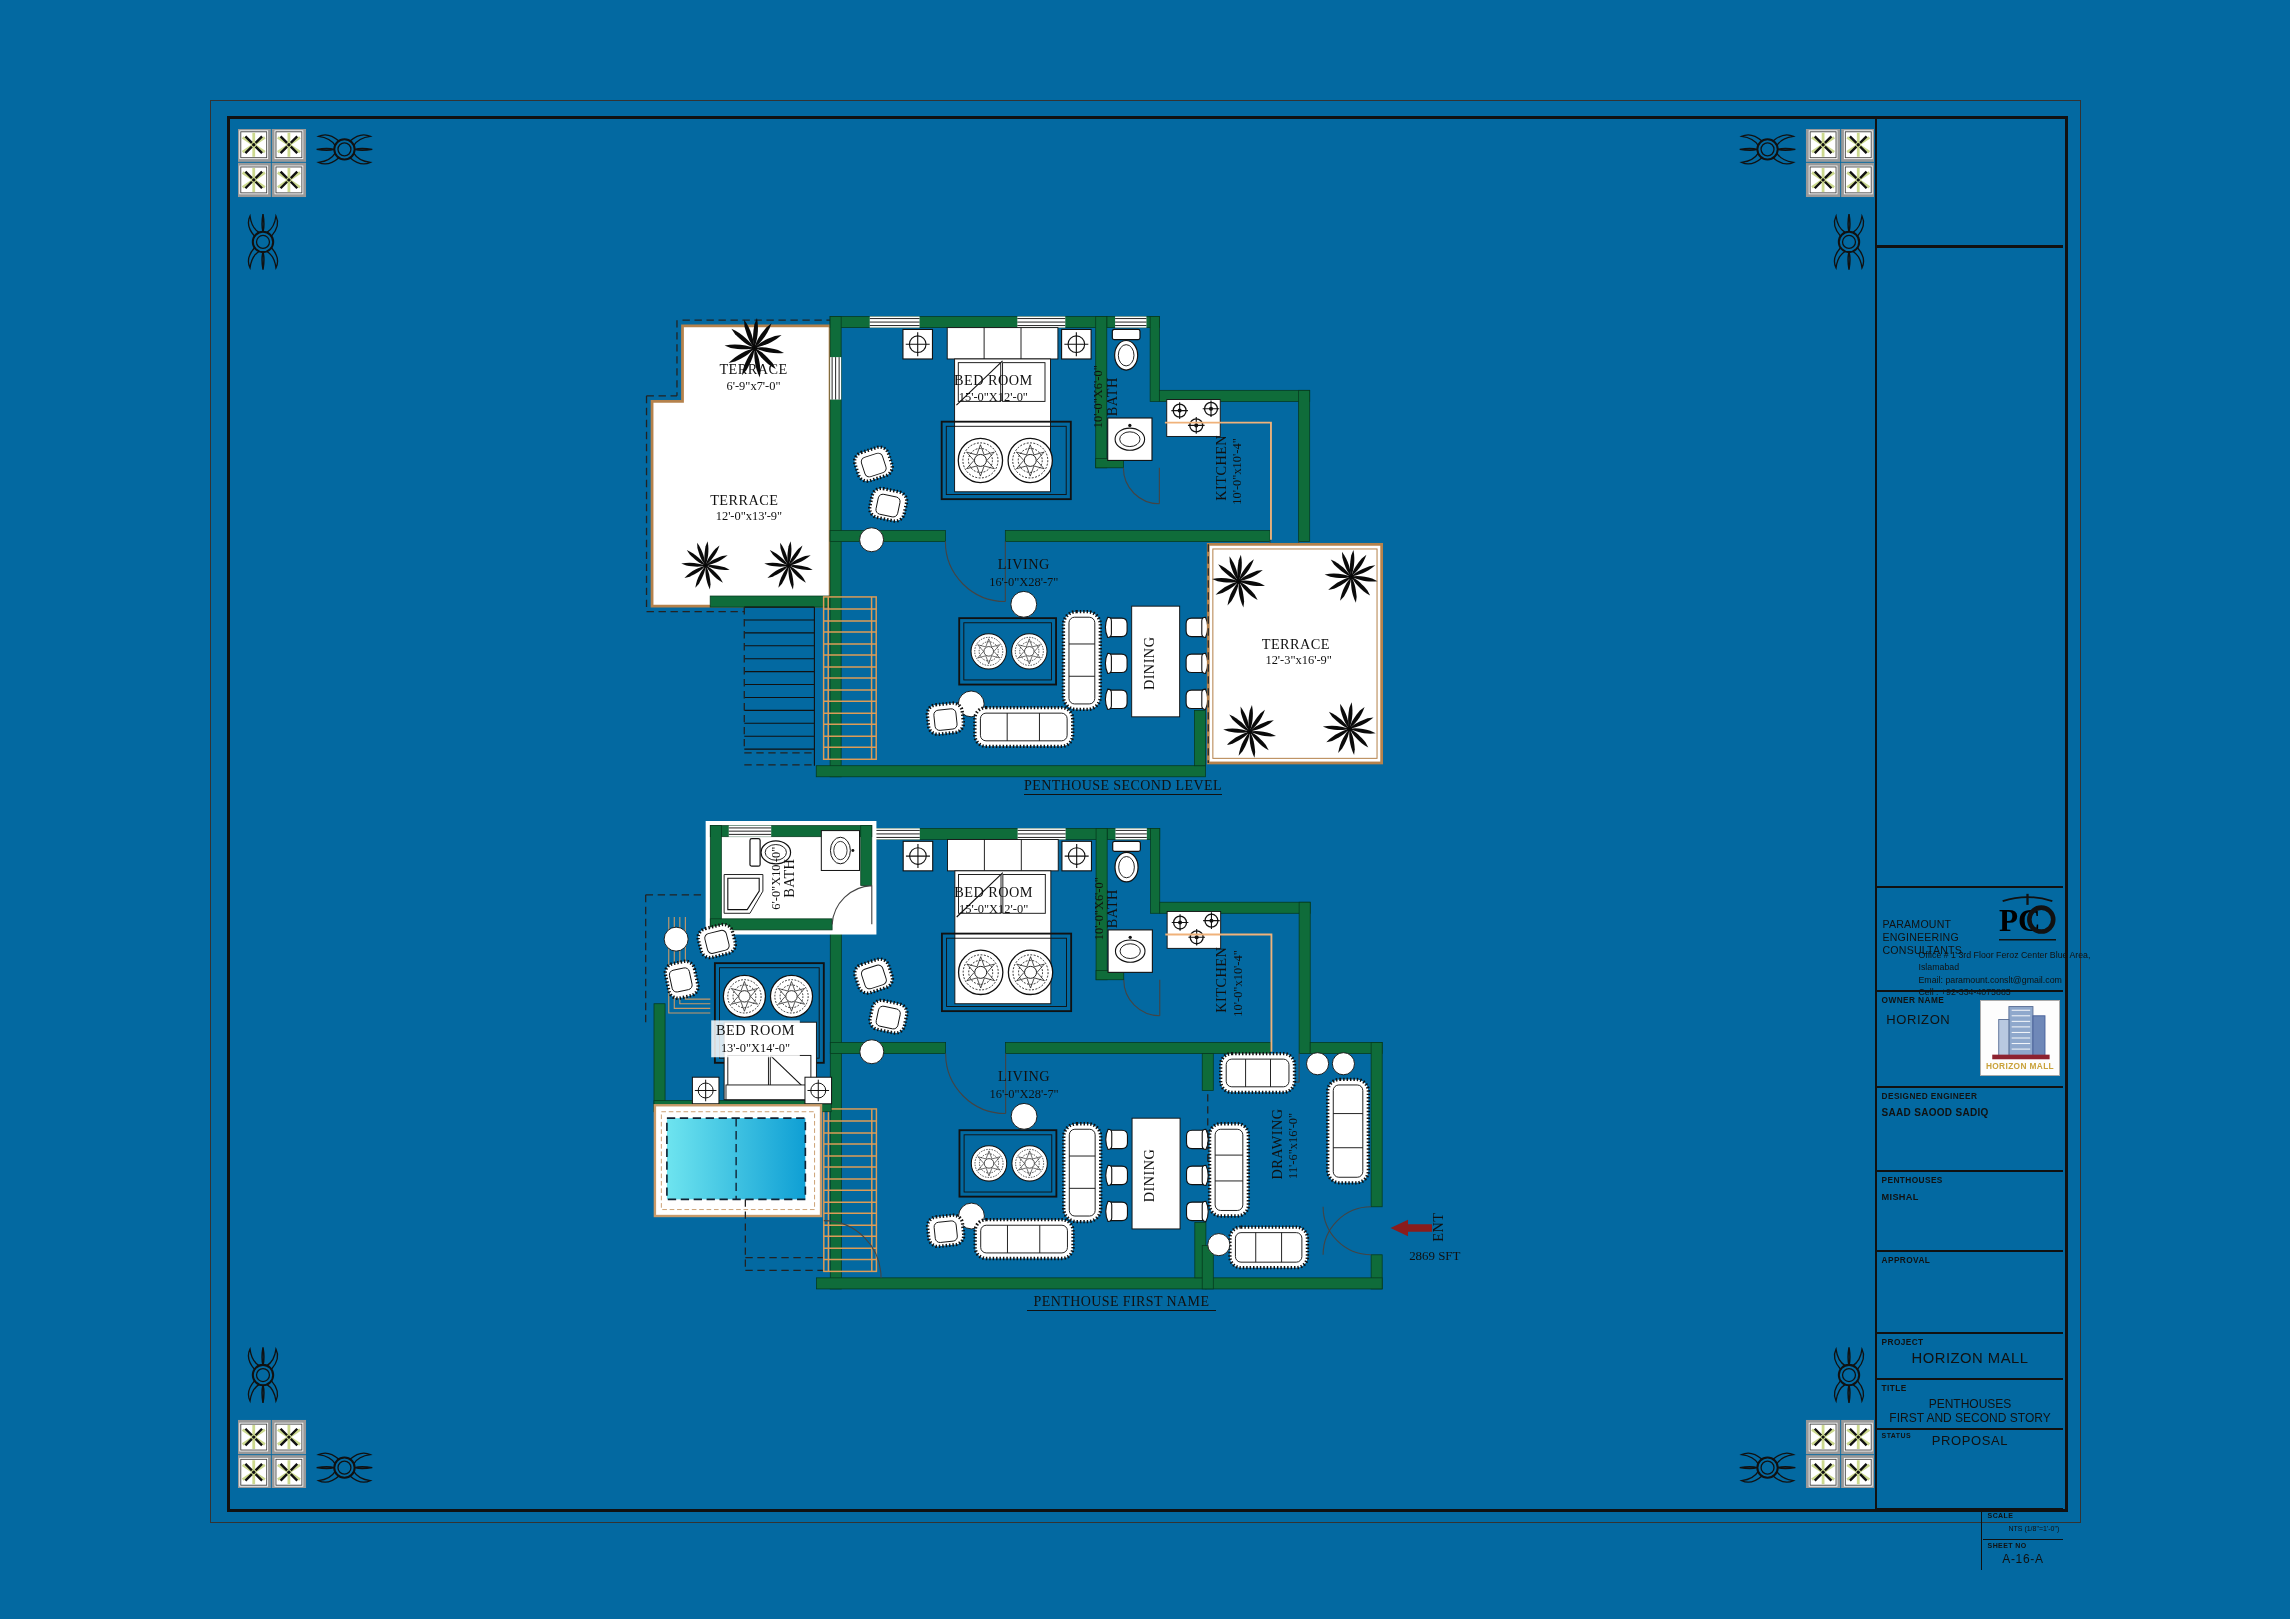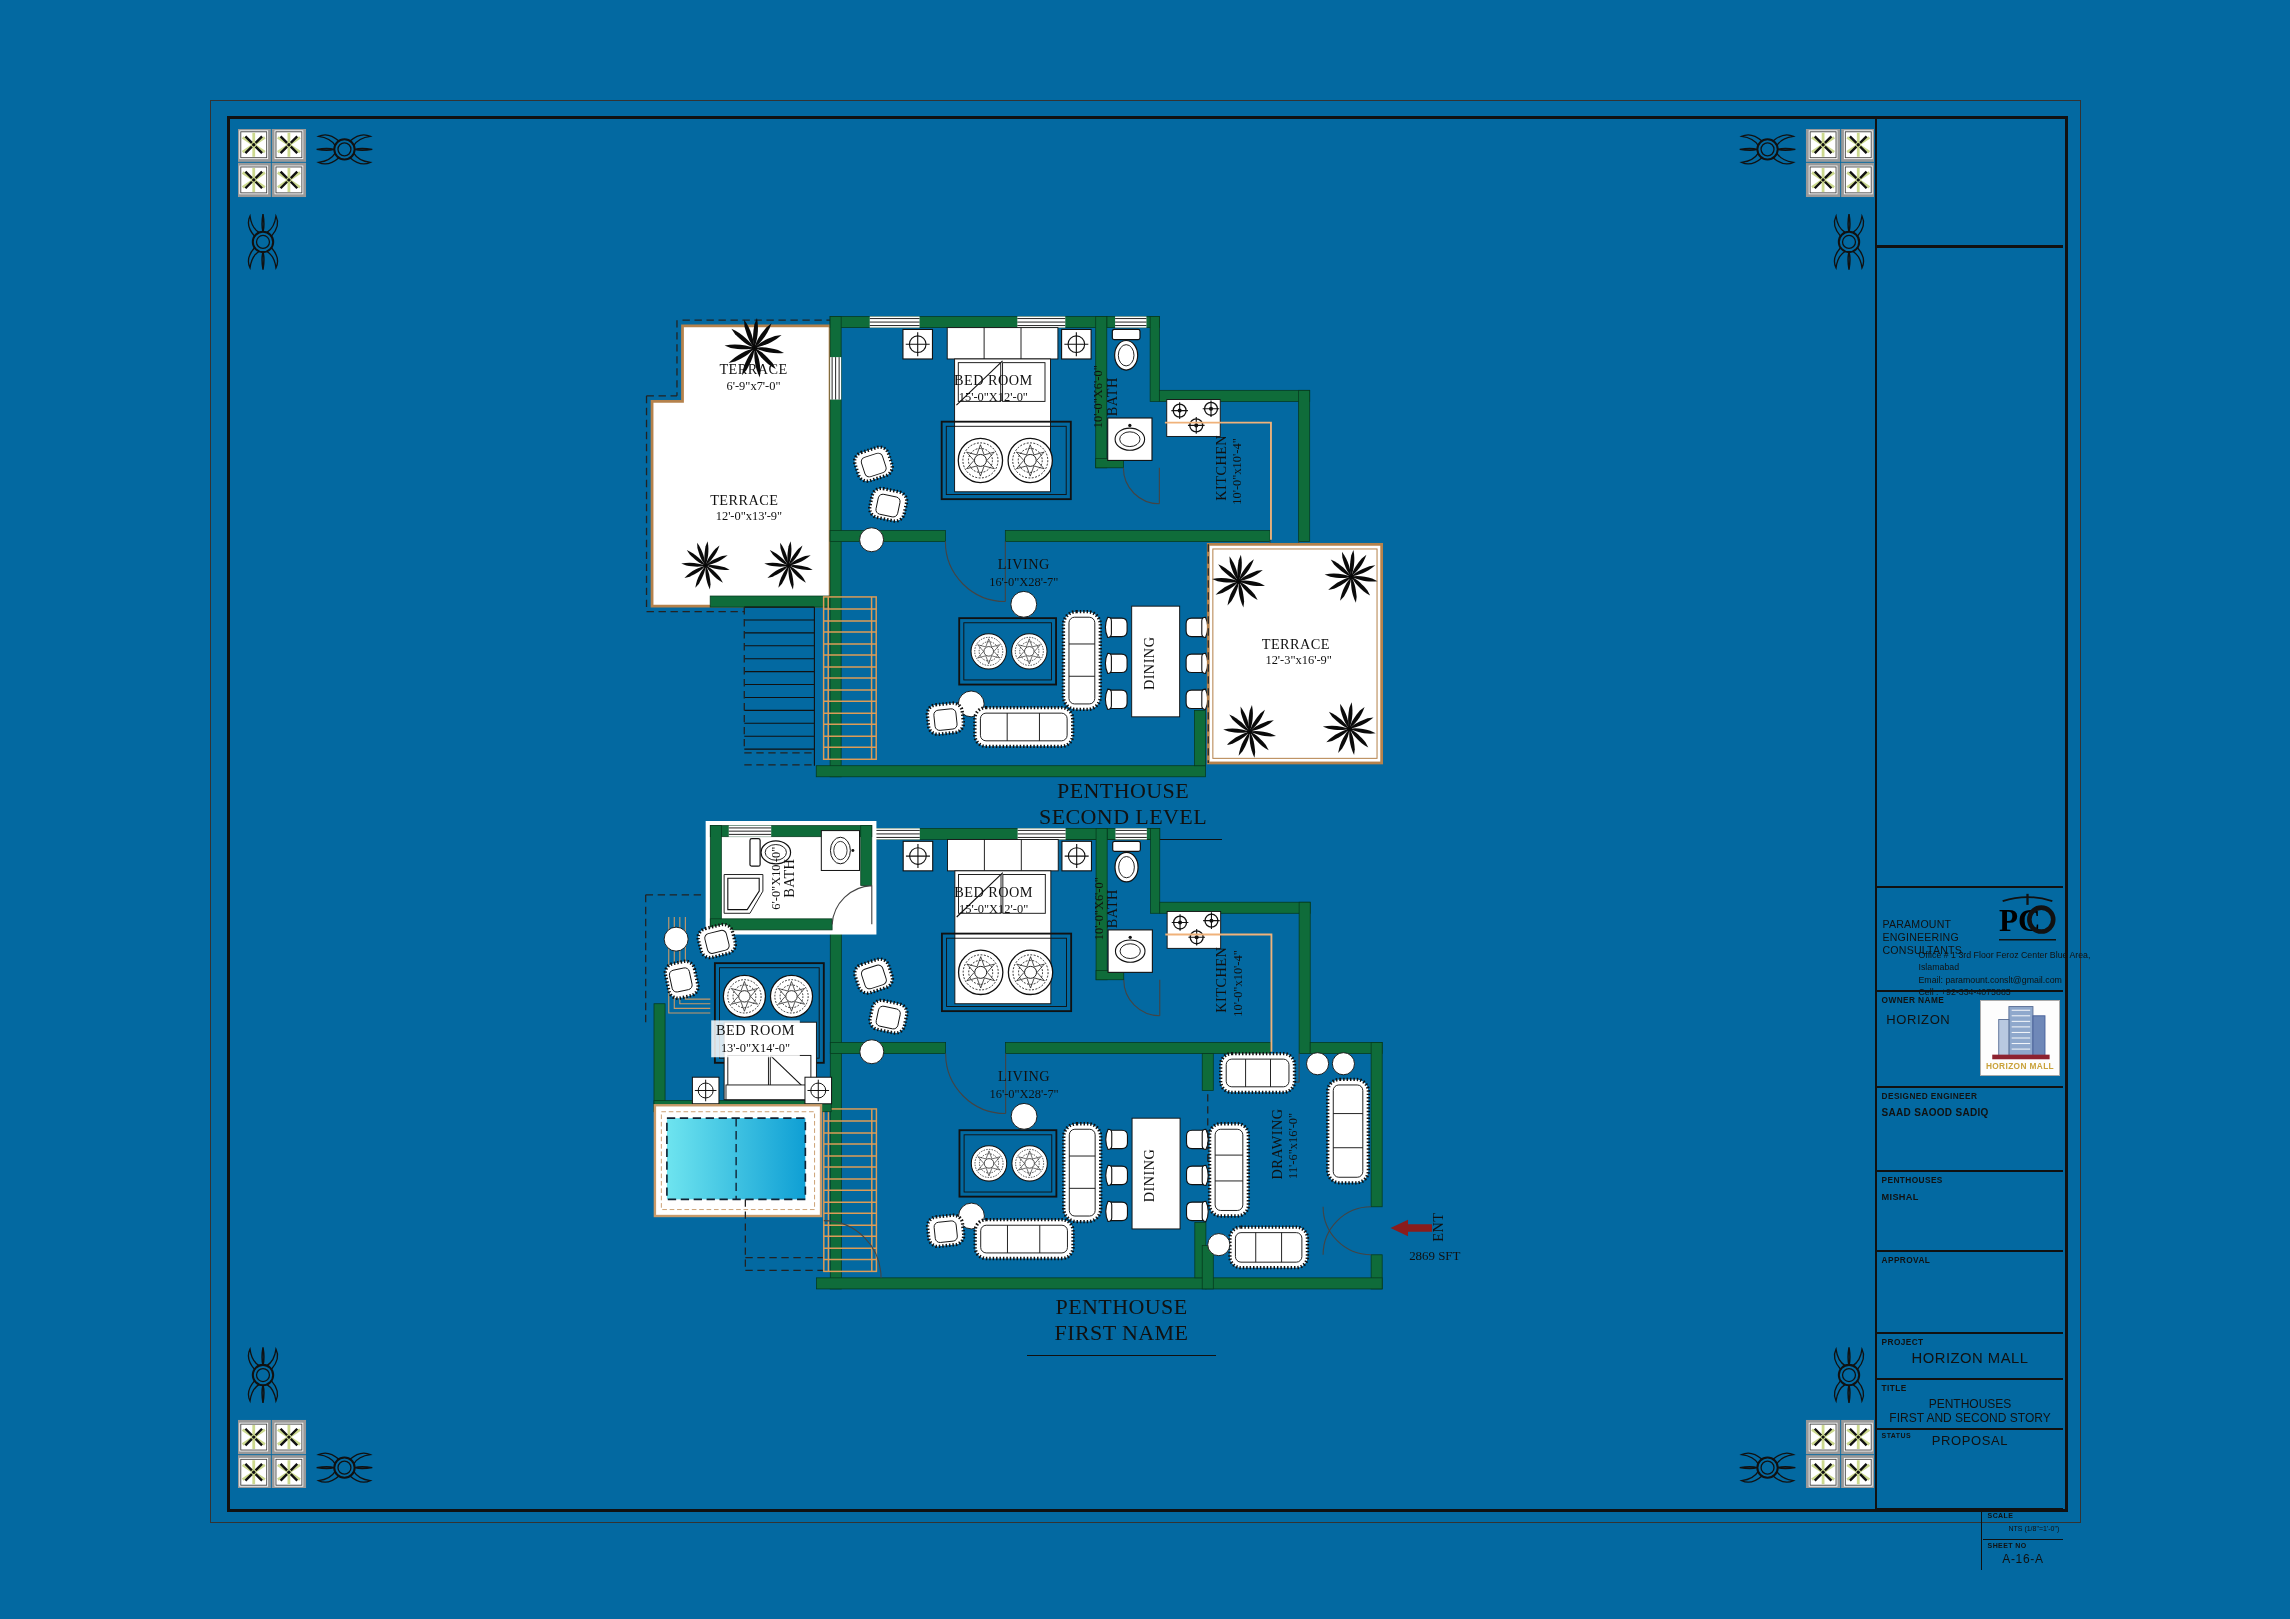--- a/index.html
+++ b/index.html
@@ -11,22 +11,22 @@
   .inner-frame{left:227px;top:116px;width:1835px;height:1390px;border:3.7px solid #111;}
   
   .tb{left:1875px;top:116px;width:186px;height:1394px;border-left:2.8px solid #111;}
   .tb-sec{position:absolute;left:0;width:100%;box-sizing:border-box;}
   .tb-label{font-weight:bold;font-size:8.3px;letter-spacing:0.4px;position:absolute;left:4.6px;top:2.8px;}
   .tb-div{position:absolute;left:0;width:100%;height:2.8px;background:#111;}
   .addr{font-size:8.8px;line-height:1.4;margin-left:36px;}
   .cname{font-size:10.6px;line-height:1.25;letter-spacing:0.2px;}
   .center-val{text-align:center;}
   
-  .caption{font-family:"Liberation Serif",serif;font-size:22px;letter-spacing:0.4px;text-align:center;
-           border-bottom:1.5px solid #111;padding-bottom:9px;}
+  .caption{font-family:"Liberation Serif",serif;font-size:14px;letter-spacing:0.4px;text-align:center;
+           border-bottom:1.5px solid #111;padding-bottom:0;}
   
   .orn{position:absolute;width:162px;height:162px;}
   .orn.tr{transform:scaleX(-1);} .orn.bl{transform:scaleY(-1);} .orn.br{transform:scale(-1,-1);}
   
   .wall{fill:#0f6c3a;stroke:#06381d;stroke-width:.8;}
   .dash{stroke:#222;stroke-width:1.4;stroke-dasharray:8,5;fill:none;}
   .tan3{fill:#fff;stroke:#b5824c;stroke-width:3;}
   .tan1{fill:none;stroke:#b5824c;stroke-width:1.1;}
   .tanl{fill:none;stroke:#c89a6a;stroke-width:1.2;}
   .org{stroke:#dd9c57;stroke-width:1.6;fill:none;}

